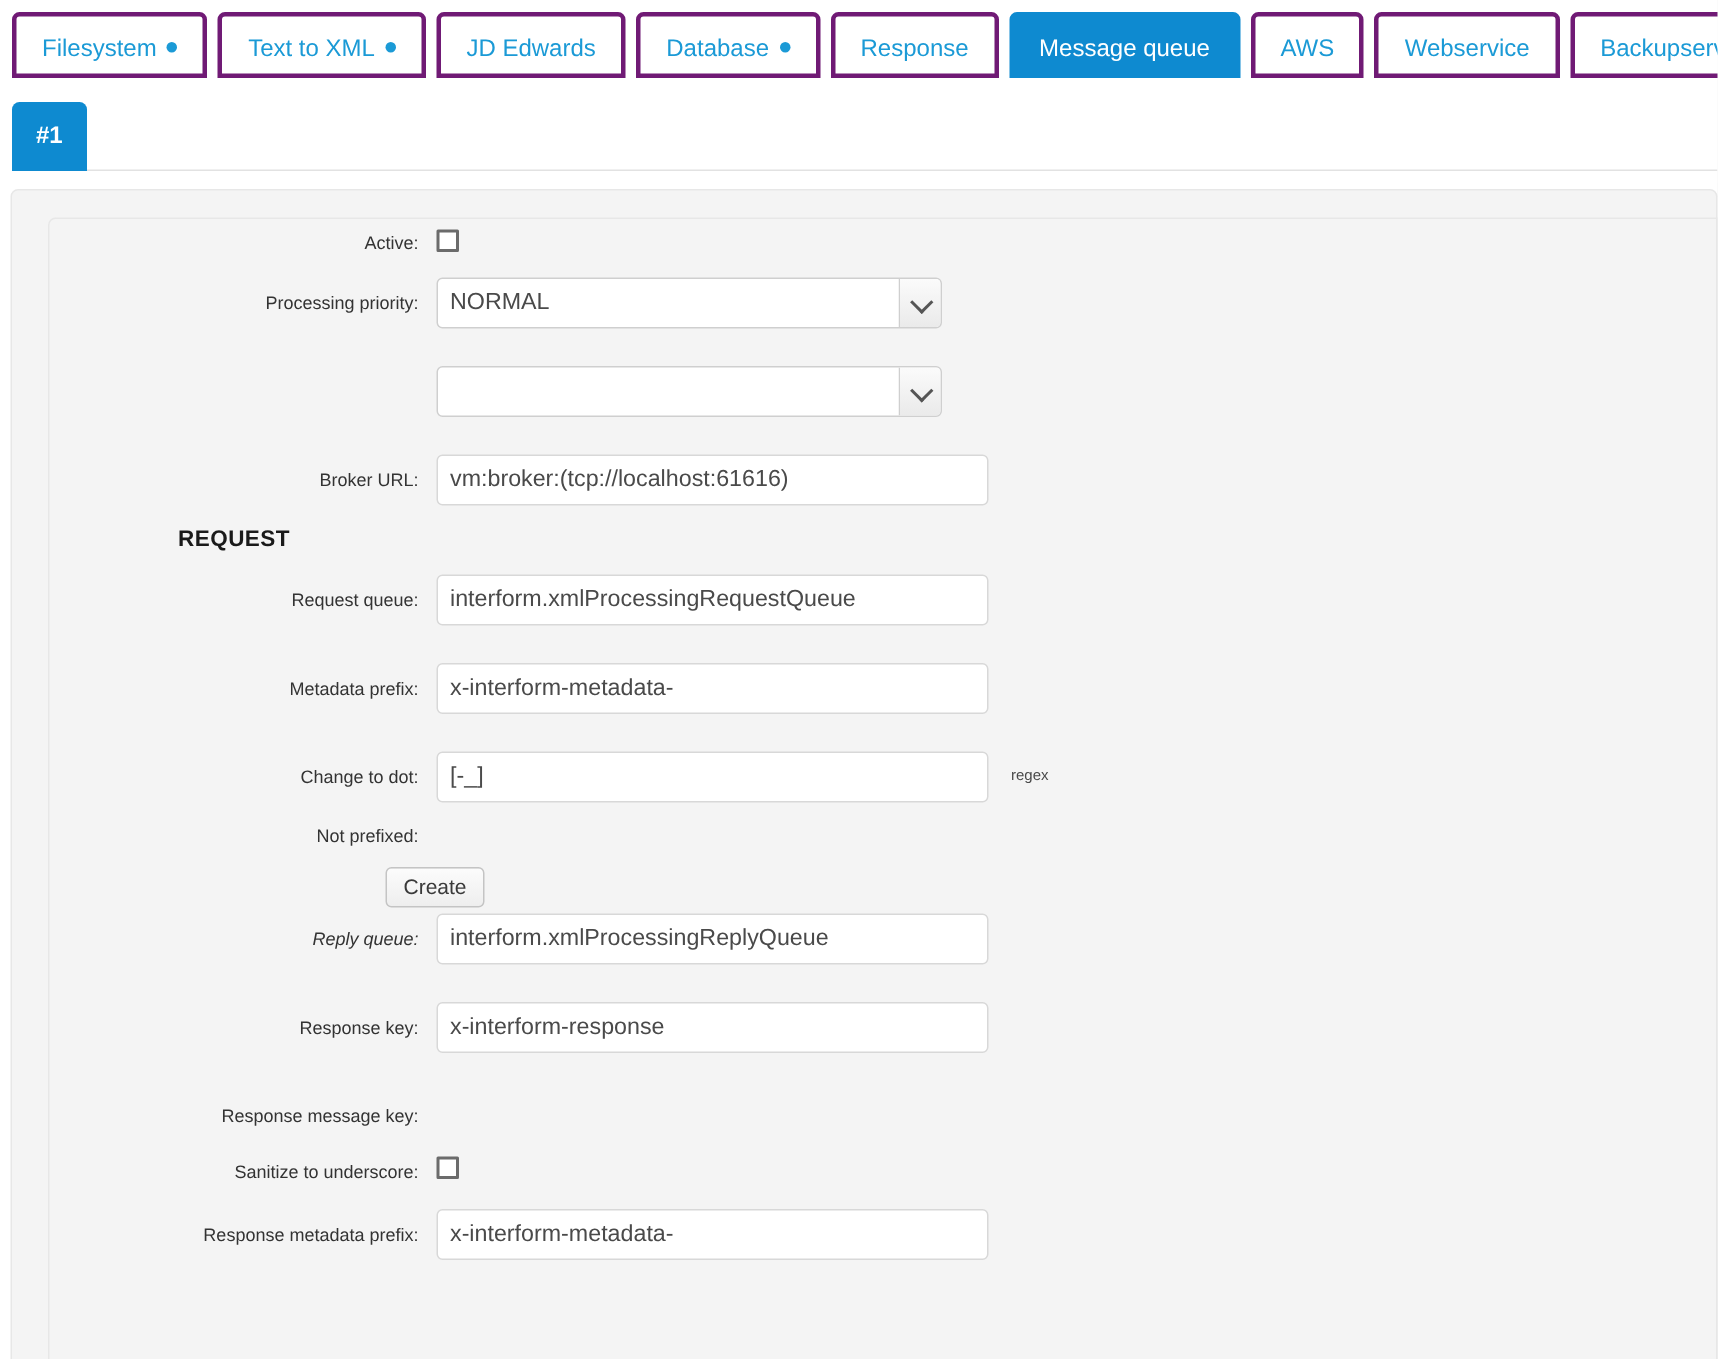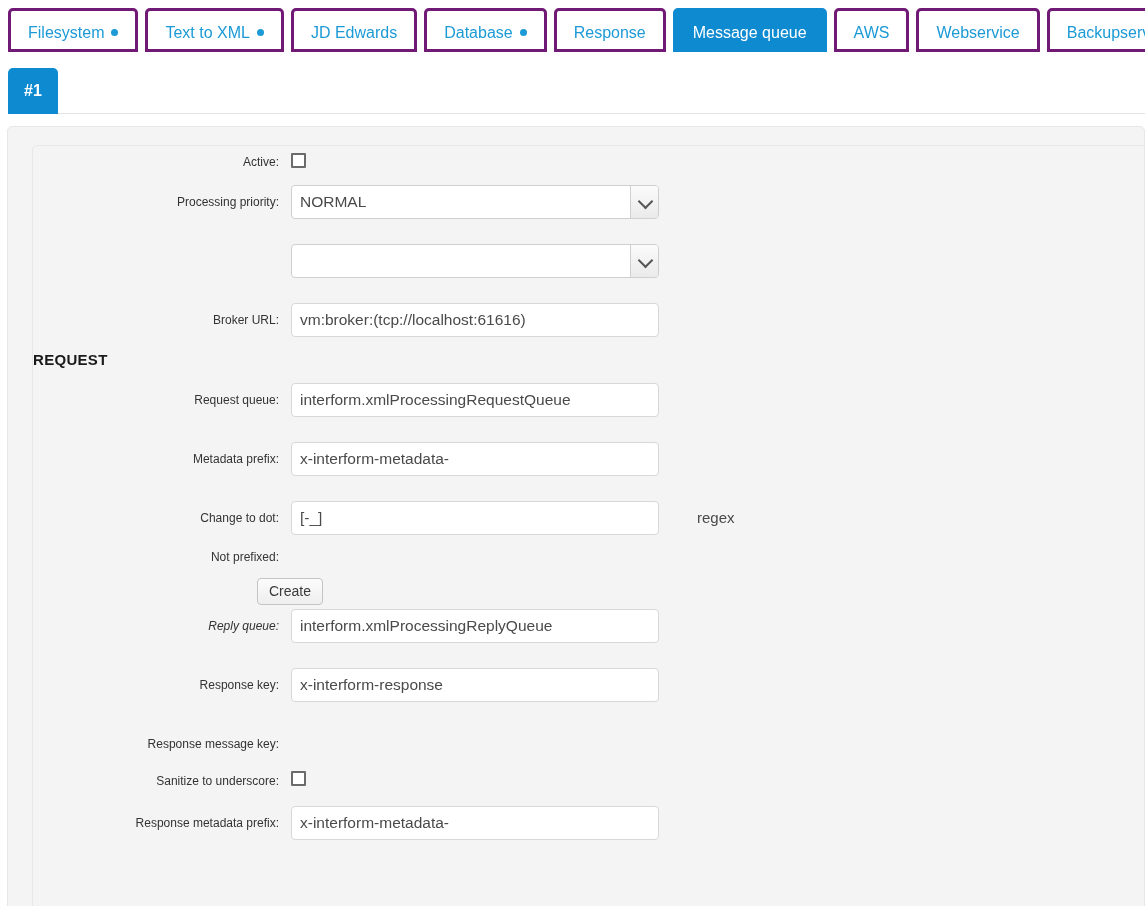--- a/index.html
+++ b/index.html
@@ -150,21 +150,21 @@
   }
   .ctrl {
     position: absolute;
     left: 258px;
   }
 
   .heading {
     position: absolute;
     left: 0;
     width: 246px;
-    text-align: left;
+    text-align: center;
     font-family: "Liberation Sans", sans-serif;
     font-size: 15px;
     font-weight: bold;
     color: #1a1a1a;
     letter-spacing: 0.3px;
   }
 
   input[type="text"].txt {
     width: 368px;
     height: 34px;
@@ -175,21 +175,21 @@
     background: #ffffff;
     color: #4a4a4a;
     font-family: "Liberation Sans", sans-serif;
     font-size: 15.5px;
     outline: none;
   }
 
   .sel {
     position: relative;
     display: inline-block;
-    width: 368px;
+    width: 337px;
     height: 34px;
     box-sizing: border-box;
     border: 1px solid #cfcfcf;
     border-radius: 4px;
     background: #ffffff;
     cursor: pointer;
   }
   .sel .sel-text {
     position: absolute;
     left: 8px;
@@ -244,25 +244,25 @@
     background: linear-gradient(to bottom, #fcfcfc 0%, #eeeeee 100%);
     color: #3a3a3a;
     font-family: "Liberation Sans", sans-serif;
     font-size: 14px;
     line-height: 25px;
     cursor: pointer;
   }
 
   .suffix {
     position: absolute;
-    left: 664px;
+    left: 641px;
     line-height: 34px;
     color: #4a4a4a;
     font-family: "Liberation Sans", sans-serif;
-    font-size: 15px;
+    font-size: 10px;
   }
 </style>
 </head>
 <body>
 
 <div class="tabbar">
   <div class="tab">
     <span>Filesystem</span><span class="dot"></span>
   </div><div class="tab">
     <span>Text to XML</span><span class="dot"></span>

